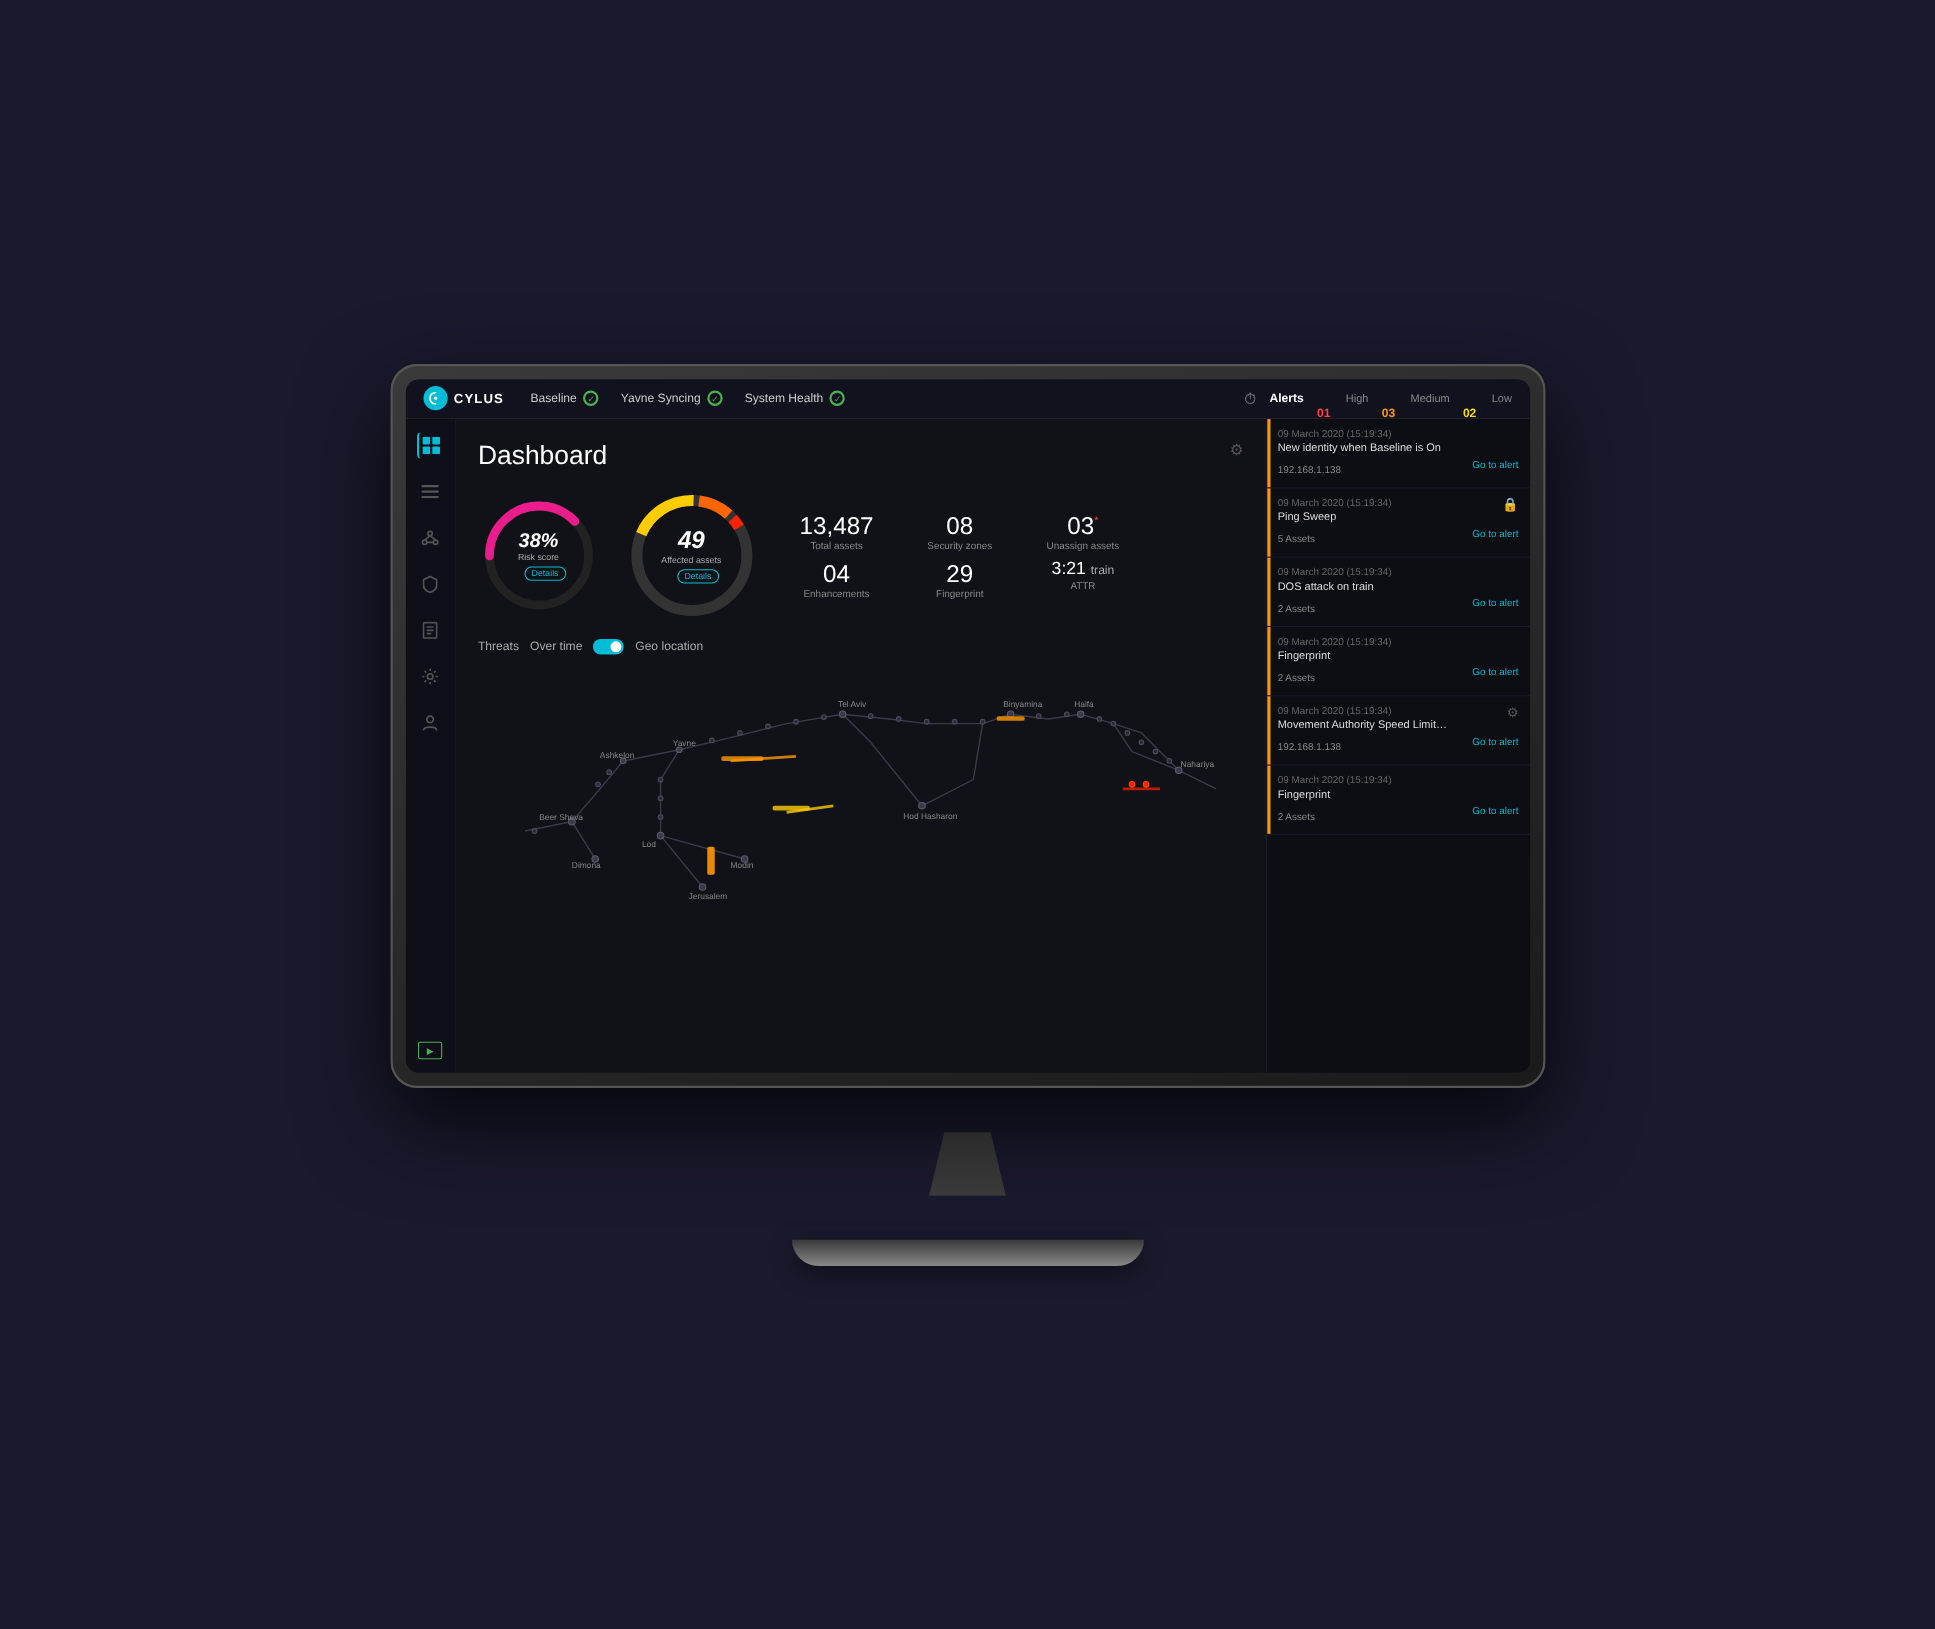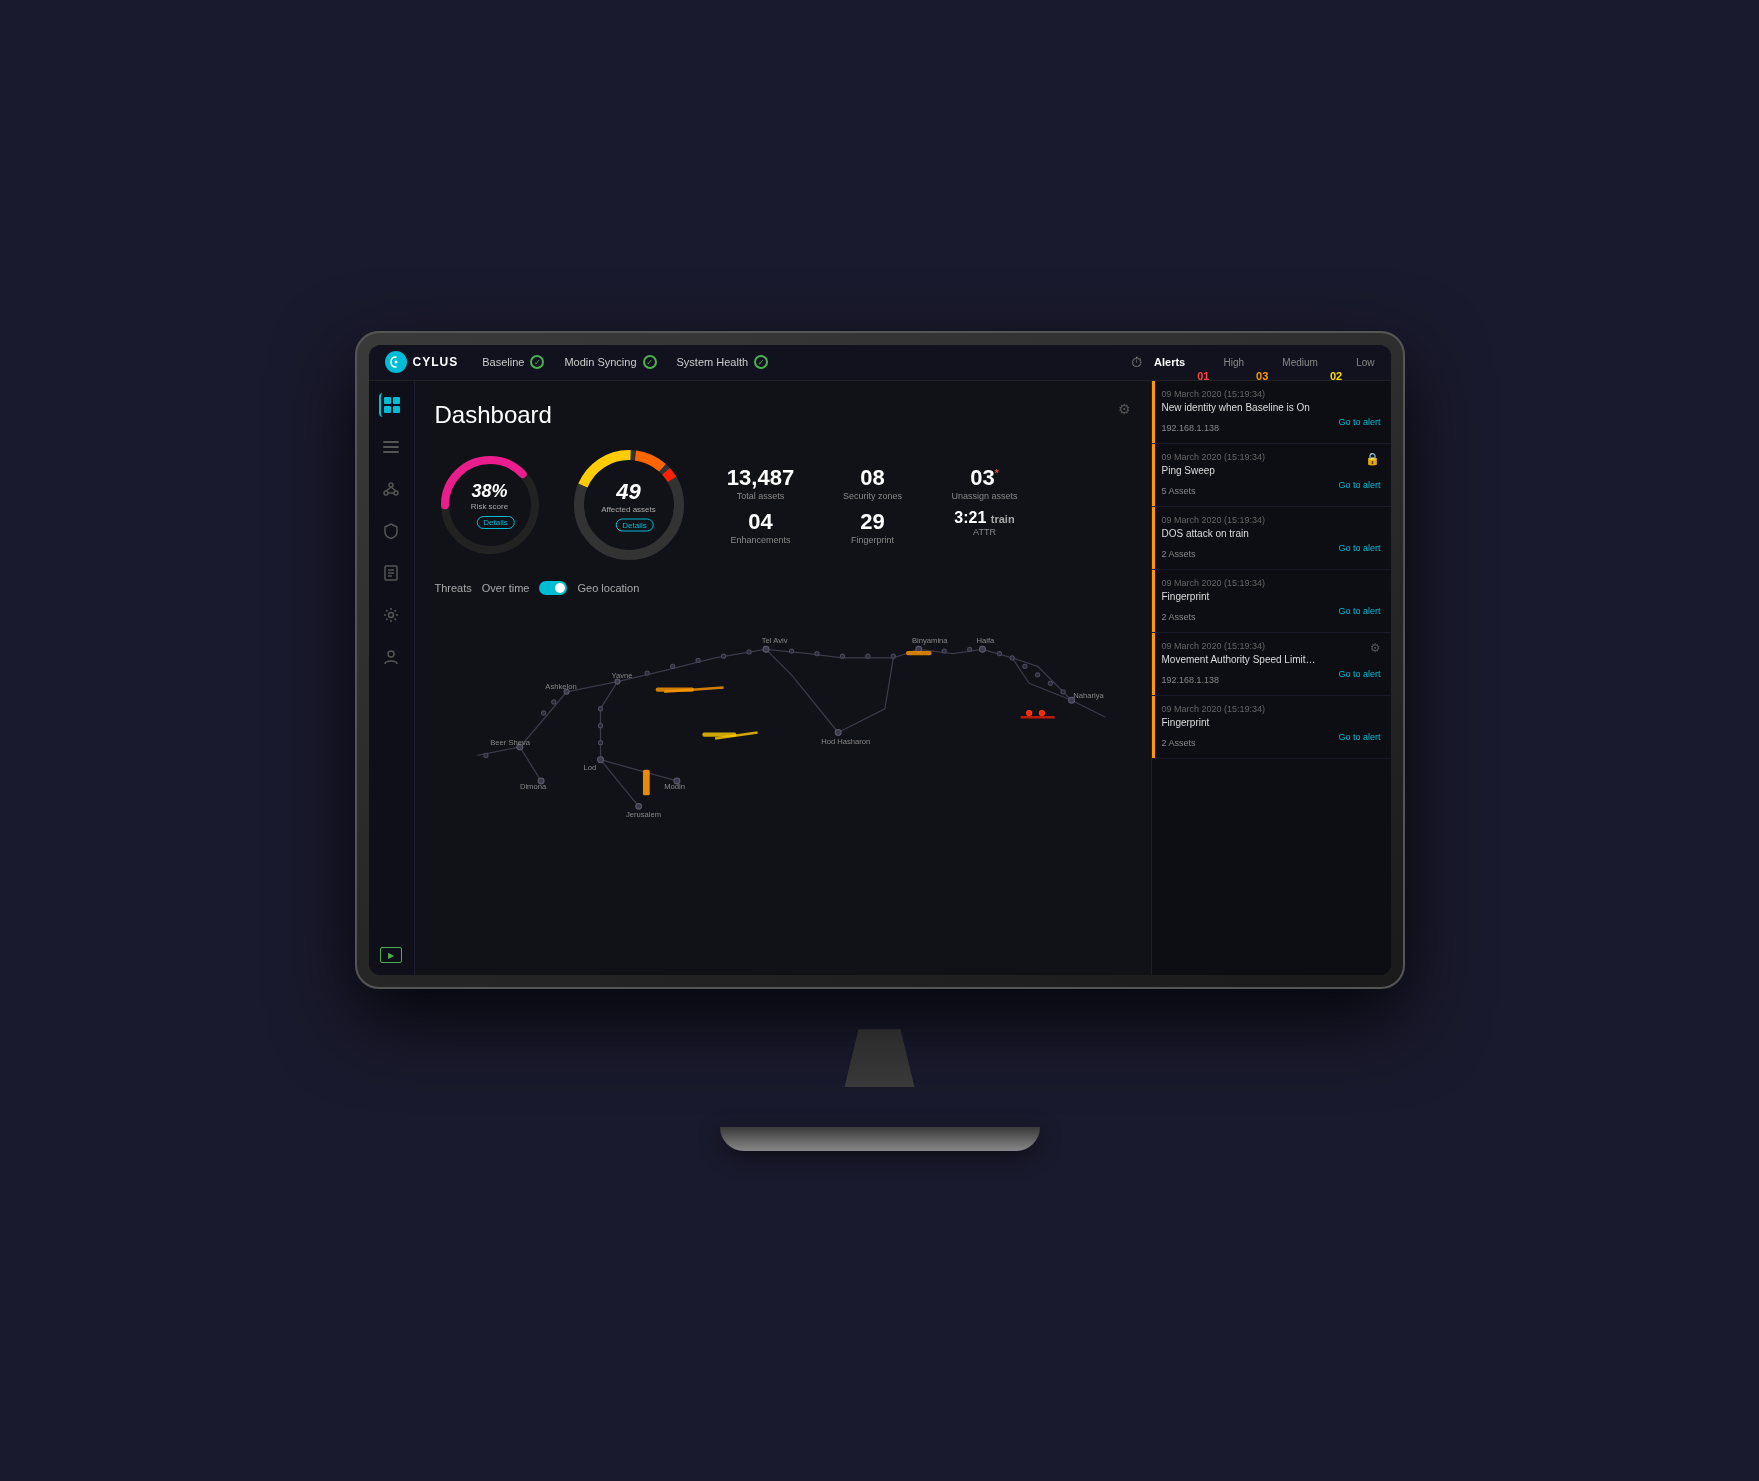--- a/index.html
+++ b/index.html
@@ -280,21 +280,21 @@
 
     .stat-item {
       display: flex;
       flex-direction: column;
       align-items: center;
     }
 
     .stat-value {
       color: #fff;
       font-size: 22px;
-      font-weight: bold;
+      font-weight: normal;
     }
 
     .stat-label {
       color: #888;
       font-size: 9px;
       text-align: center;
     }
 
     
     .threats-section {
@@ -447,21 +447,21 @@
           </div>
           <span class="logo-text">CYLUS</span>
         </div>
 
         <div class="nav-items">
           <div class="nav-item">
             <span>Baseline</span>
             <div class="nav-status-dot"></div>
           </div>
           <div class="nav-item">
-            <span>Modin Syncing</span>
+            <span>Yavne Syncing</span>
             <div class="nav-status-dot"></div>
           </div>
           <div class="nav-item">
             <span>System Health</span>
             <div class="nav-status-dot"></div>
           </div>
         </div>
 
         <div class="alerts-section">
           <span class="clock-icon">⏱</span>

